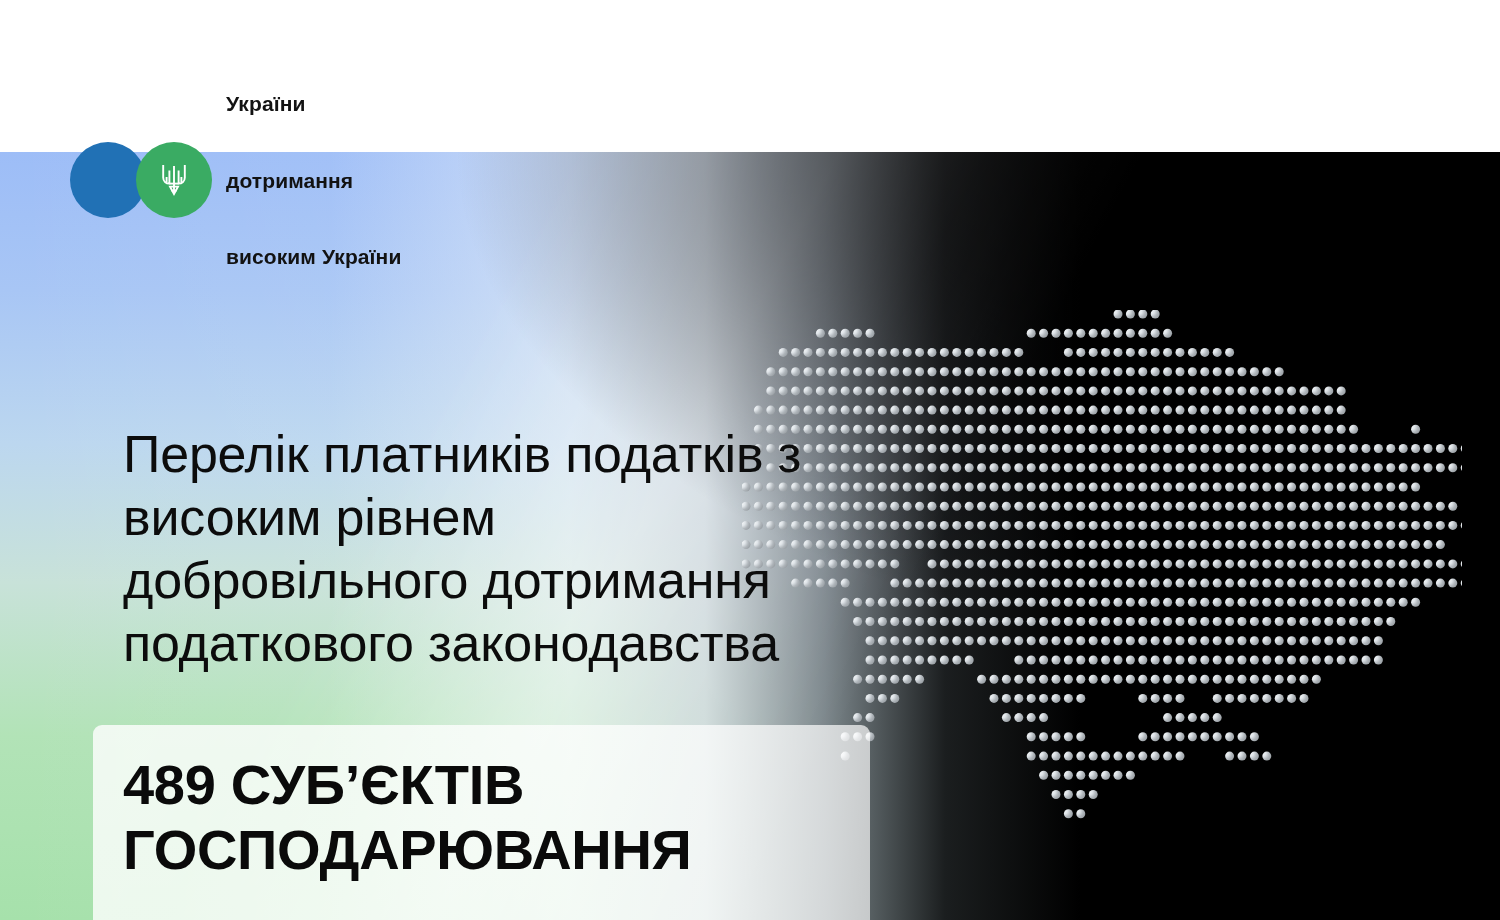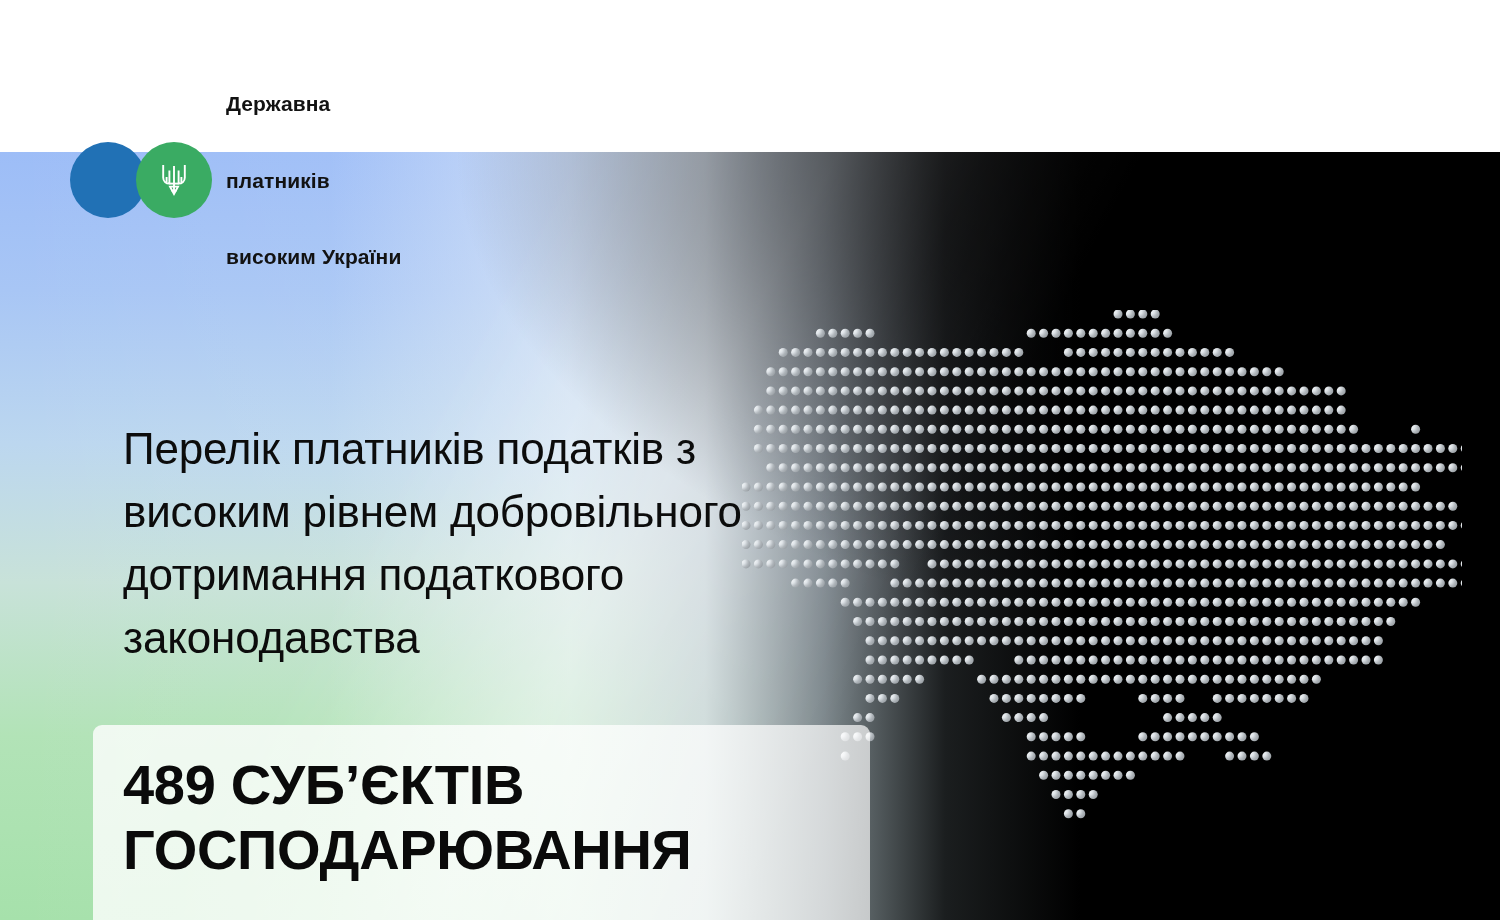--- a/index.html
+++ b/index.html
@@ -147,21 +147,21 @@
     pointer-events: none;
   }
   .dotmap svg { display: block; width: 100%; height: 100%; }
 
   
   .headline {
     position: absolute;
     left: 123px;
     top: 236px;
     width: 700px;
-    font-size: 44px;
+    font-size: 52px;
     line-height: 63px;
     font-weight: normal;
     color: #0c0c0c;
     letter-spacing: -0.2px;
     z-index: 20;
   }
 
   .stat-panel {
     position: absolute;
     left: 93px;
@@ -212,22 +212,22 @@
               <path d="M7.6 17.0 L7.6 22.0"></path>
               <path d="M22.4 17.0 L22.4 22.0"></path>
               <path d="M11.0 26.6 L19.0 26.6 L15 34 Z"></path>
               <path d="M12.4 30.6 L17.6 30.6"></path>
             </g>
           </svg>
         </div>
       </div>
 
       <div class="logo-text">
-        <div>Державна</div>
-        <div>платників</div>
+        <div>України</div>
+        <div>дотримання</div>
         <div>високим України</div>
       </div>
 
     </div>
   </div>
 
   <div class="canvas">
 
     <div class="bg-layer bg-vertical"></div>
     <div class="bg-layer bg-horizontal"></div>

